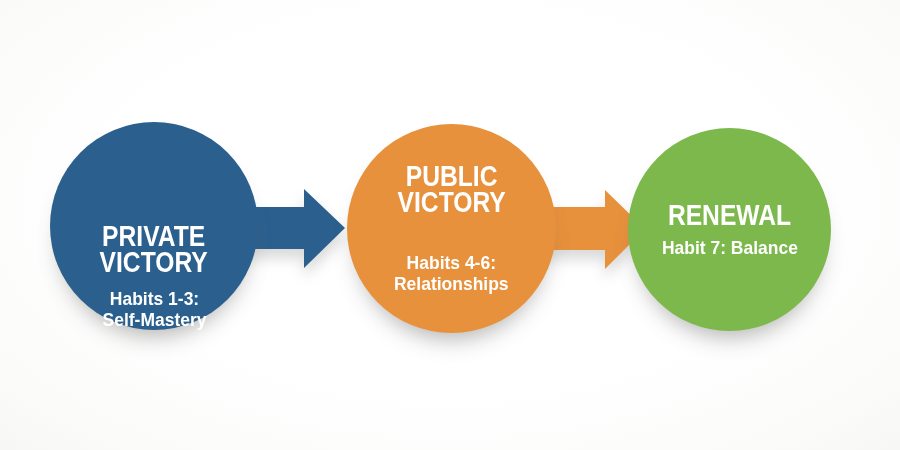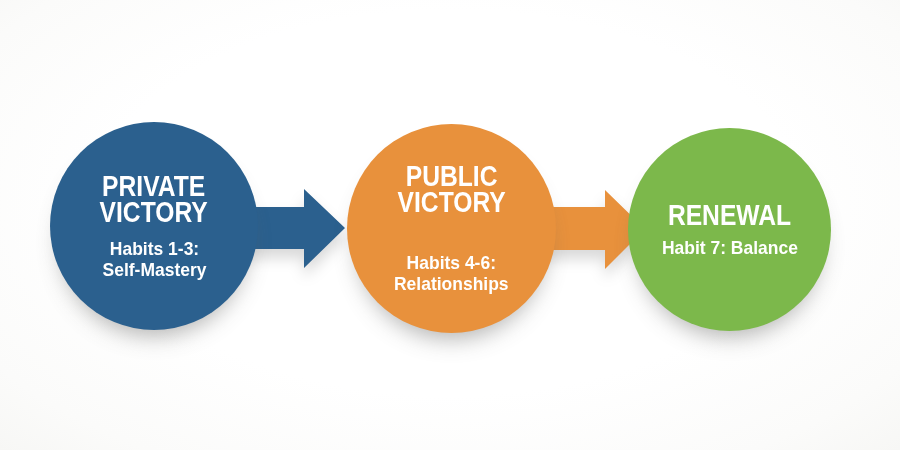--- a/index.html
+++ b/index.html
@@ -62,21 +62,21 @@
 <div class="canvas">
 
   <svg class="arrow a1" width="115" height="90" viewBox="0 0 115 90">
     <polygon points="0,23 69,23 69,5 110,44 69,84 69,65 0,65" fill="#2B608E"></polygon>
   </svg>
 
   <svg class="arrow a2" width="115" height="90" viewBox="0 0 115 90">
     <polygon points="0,22 70,22 70,5 110,44 70,84 70,65 0,65" fill="#E8913C"></polygon>
   </svg>
 
-  <div class="circle c1" style="background: rgb(43, 96, 142);">
+  <div class="circle c1" style="background: rgb(43, 96, 142); justify-content: flex-end;">
     <div class="heading">
       <div>PRIVATE</div>
       <div>VICTORY</div>
     </div>
     <div class="sub">
       <div>Habits 1-3:</div>
       <div>Self-Mastery</div>
     </div>
   </div>
 

